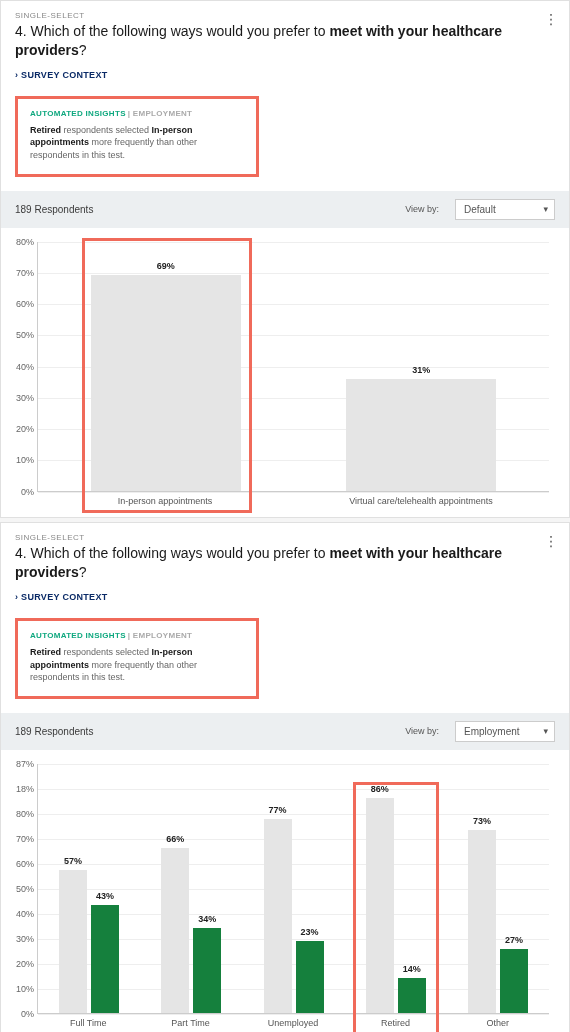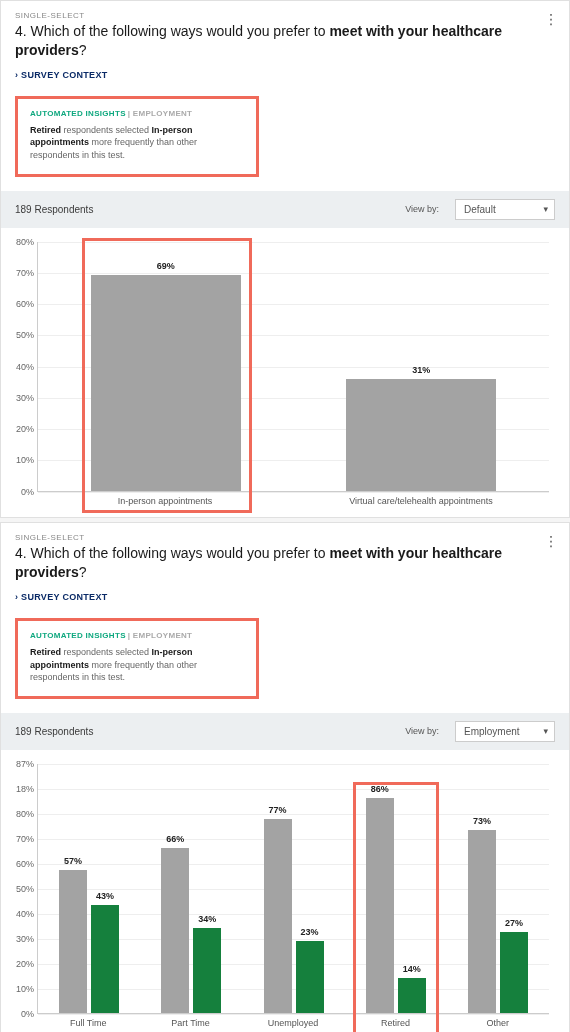--- a/index.html
+++ b/index.html
@@ -140,21 +140,21 @@
   .bar-group {
     display:flex;
     align-items:flex-end;
     justify-content:center;
     gap:4px;
     flex:1;
     position:relative;
   }
   .bar {
     width:56px;
-    background:#a3a3a3;
+    background:#e5e5e5;
     position:relative;
   }
   .bar.blue { background:#15803d; }
   .bar.narrow { width:28px; }
   .bar-val {
     position:absolute;
     top:-14px;
     left:50%;
     transform:translateX(-50%);
     font-size:9px;
@@ -328,21 +328,21 @@
               <div class="bar-val">86%</div>
             </div>
             <div class="bar narrow blue" style="height: 35px;">
               <div class="bar-val">14%</div>
             </div>
           </div>
           <div class="bar-group">
             <div class="bar narrow" style="height: 182.5px;">
               <div class="bar-val">73%</div>
             </div>
-            <div class="bar narrow blue" style="height: 81px;">
+            <div class="bar narrow blue" style="height: 64px;">
               <div class="bar-val">27%</div>
             </div>
           </div>
         </div>
         <div class="highlight-frame" style="left: 314.776px; width: 85.848px; top: 18px; bottom: -30px;"></div>
       </div>
     <div class="cat-labels" id="cats2">
         <div class="cat-label"><span>Full Time</span><span class="sub">N=65</span></div>
         <div class="cat-label"><span>Part Time</span><span class="sub">N=32</span></div>
         <div class="cat-label"><span>Unemployed</span><span class="sub">N=13</span></div>

